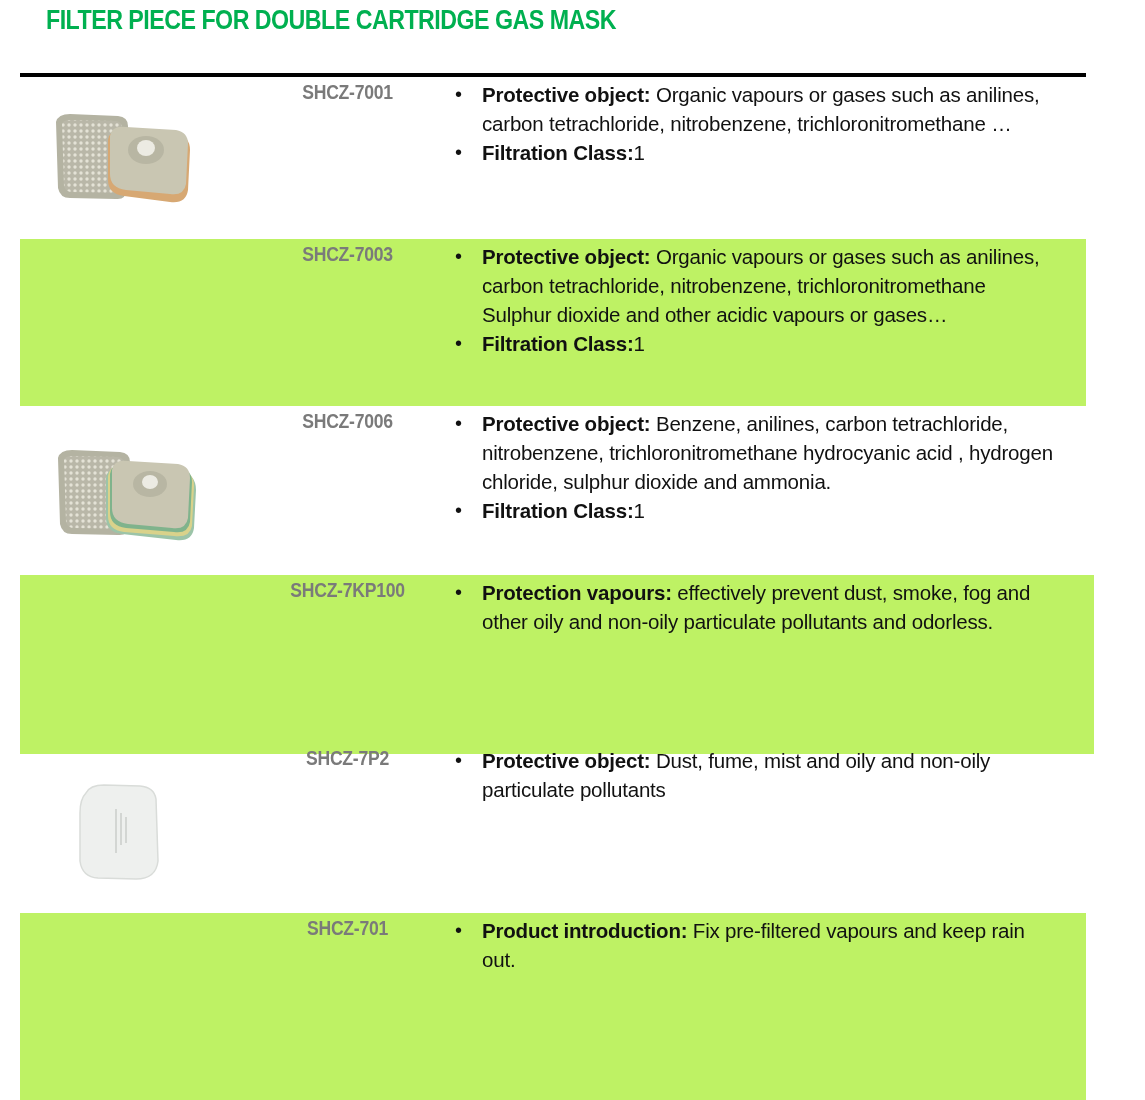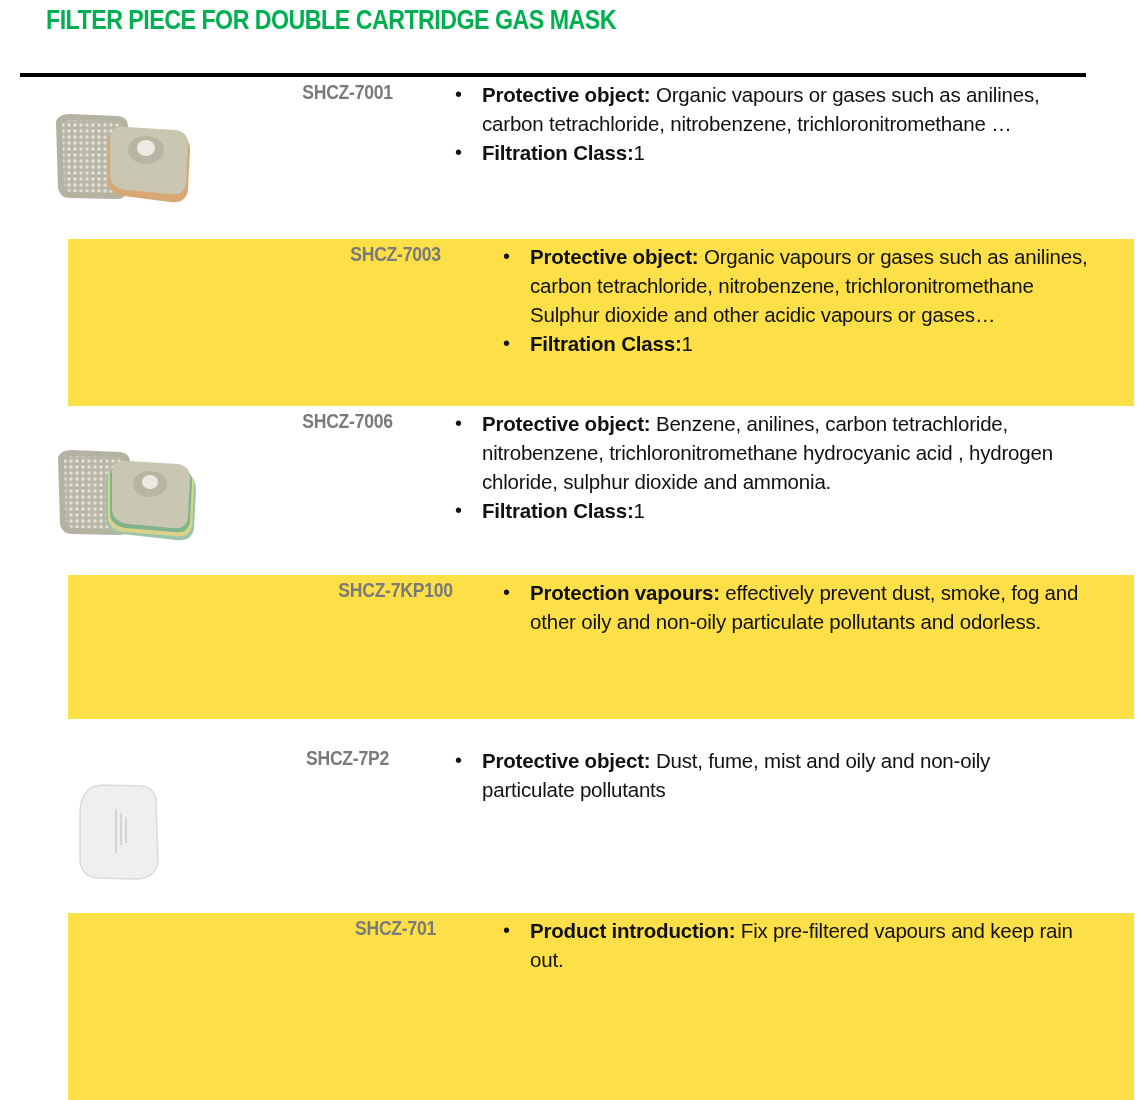--- a/index.html
+++ b/index.html
@@ -6,21 +6,21 @@
   body { width: 1145px; height: 1100px; position: relative; overflow: hidden; font-family: "Liberation Sans", "DejaVu Sans", sans-serif; }
   .title {
     position: absolute; left: 46px; top: 4px;
     font-family: "Liberation Sans", sans-serif; font-weight: bold;
     font-size: 27px; letter-spacing: -0.6px; color: #00B050;
     transform: scaleX(0.86); transform-origin: left center;
     white-space: nowrap; line-height: 32px;
   }
   .rule { position: absolute; left: 20px; top: 73px; width: 1066px; height: 4px; background: #000; }
   .row { position: absolute; left: 20px; width: 1066px; }
-  .row.gray { background: #fde047; margin-left: 48px; }
+  .row.gray { background: #bef264; }
   .code {
     position: absolute; left: 230px; width: 195px; text-align: center;
     top: 4px; font-weight: bold; font-size: 20px; color: #7a7a7a;
     transform: scaleX(0.88); transform-origin: center; letter-spacing: -0.3px;
     font-family: "Liberation Sans", sans-serif;
   }
   .desc {
     position: absolute; left: 435px; width: 600px; top: 3px; margin: 0; padding: 0;
     list-style: none; font-size: 20.5px; line-height: 29px; color: #111;
     font-family: "Liberation Sans", sans-serif; letter-spacing: -0.2px;
@@ -83,21 +83,21 @@
     <ellipse cx="100" cy="38" rx="17" ry="13" fill="#b8b6a3"></ellipse>
     <ellipse cx="100" cy="36" rx="8" ry="7" fill="#ecebe3"></ellipse>
   </svg>
   <div class="code">SHCZ-7006</div>
   <ul class="desc">
     <li><span class="bullet">•</span><b>Protective object:</b><span> Benzene, anilines, carbon tetrachloride, nitrobenzene, trichloronitromethane hydrocyanic acid , hydrogen chloride, sulphur dioxide and ammonia.</span></li>
     <li><span class="bullet">•</span><b>Filtration Class:</b><span>1</span></li>
   </ul>
 </div>
 
-<div class="row gray" style="top:575px;height:144px;">
+<div class="row gray" style="top:575px;height:179px;padding-left:8px;">
   <div class="code" style="top:4px;">SHCZ-7KP100</div>
   <ul class="desc">
     <li><span class="bullet">•</span><b>Protection vapours:</b><span> effectively prevent dust, smoke, fog and other oily and non-oily particulate pollutants and odorless.</span></li>
   </ul>
 </div>
 
 <div class="row" style="top:743px;height:138px;">
   <svg class="img" style="left:56px;top:40px;" width="86" height="100" viewBox="0 0 86 100">
     <path d="M10 10 Q14 2 28 2 L64 3 Q78 4 80 16 L82 78 Q80 96 60 96 L22 95 Q6 94 4 78 L4 30 Q4 16 10 10 Z" fill="#eef0ee" stroke="#d9dcd9" stroke-width="1.5"></path>
     <g stroke="#b8bcb8" stroke-width="1">

